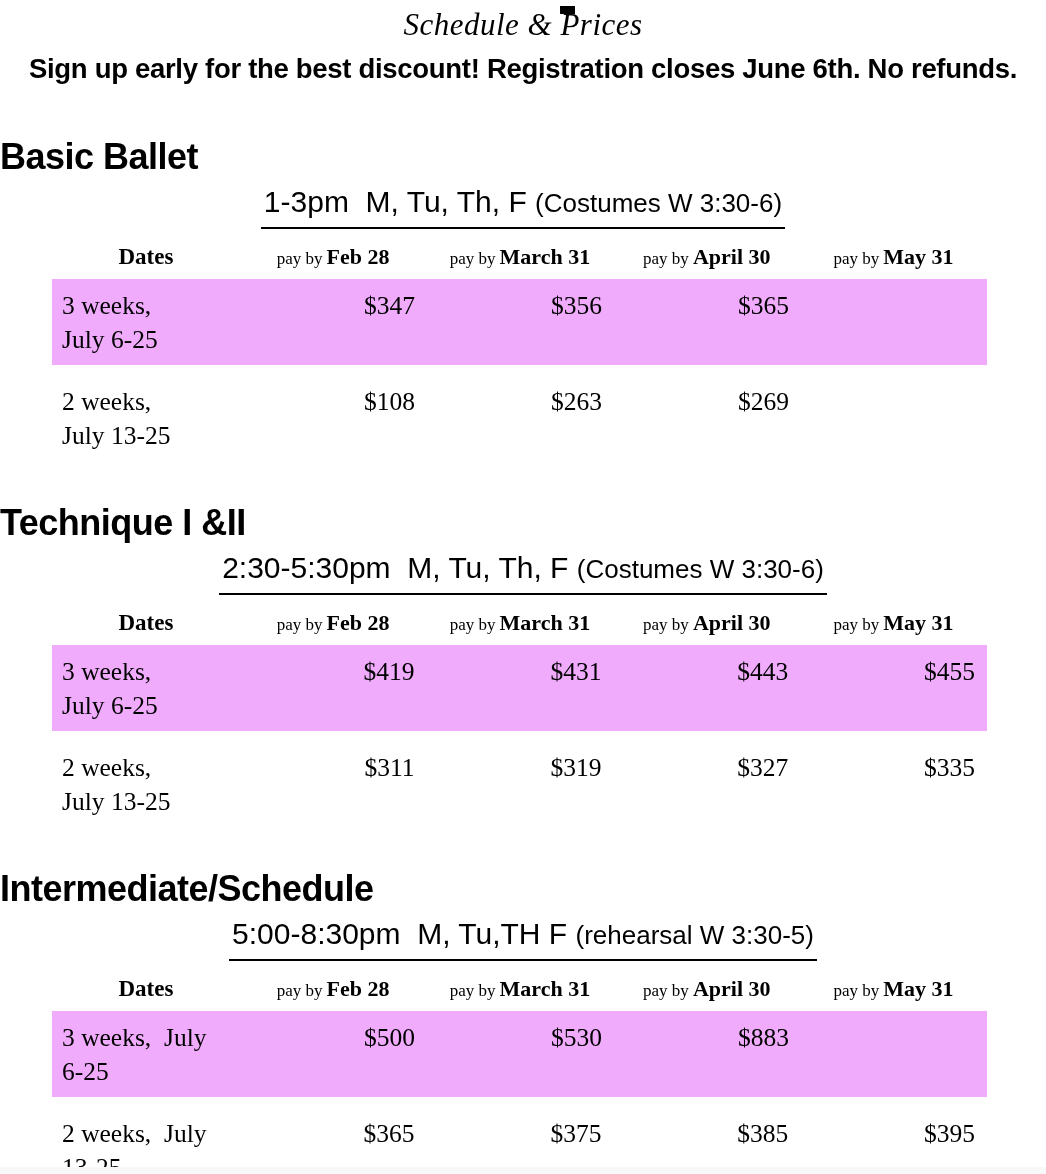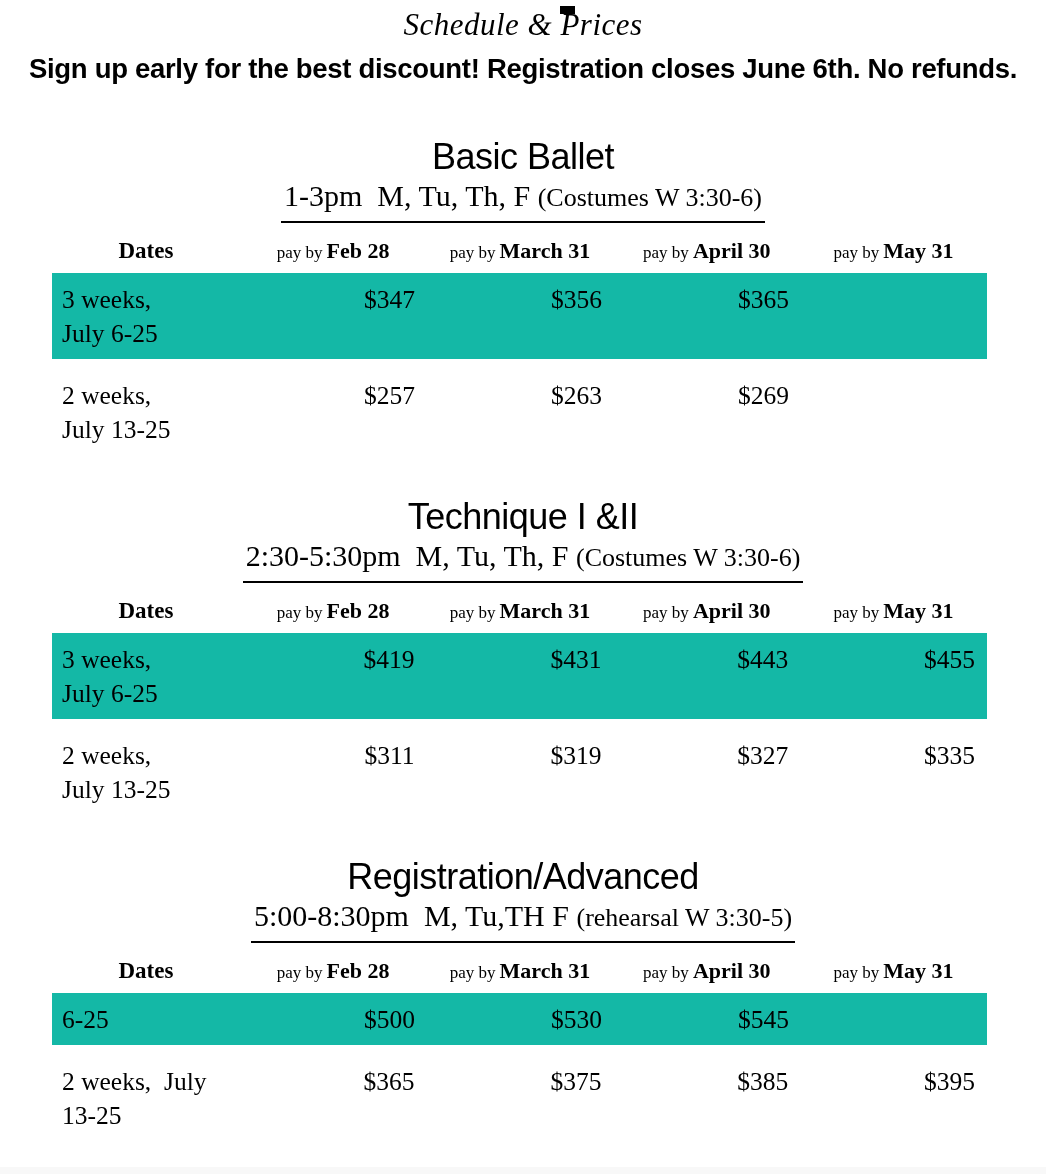--- a/index.html
+++ b/index.html
@@ -35,27 +35,26 @@
     font-size: 27.5px;
     line-height: 34px;
     letter-spacing: -0.3px;
     white-space: nowrap;
   }
 
   .course { margin-top: 49px; }
   .course.first { margin-top: 50px; }
   .course-title {
     margin: 0;
-    text-align: center;
     font-size: 36px;
     line-height: 42px;
-    font-weight: normal;
+    font-weight: bold;
     letter-spacing: -0.5px;
   }
-  .sched-wrap { margin-top: 0; text-align: center; font-family: Liberation Serif, serif; }
+  .sched-wrap { margin-top: 6px; text-align: center; }
   .sched {
     display: inline-block;
     border-bottom: 2px solid #000;
     padding: 0 3px 2px 3px;
     line-height: 36px;
     white-space: pre-wrap;
   }
   .sched-main { font-size: 30px; white-space: pre-wrap; }
   .sched-note { font-size: 26px; white-space: pre-wrap; }
 
@@ -72,21 +71,21 @@
   .col-head { text-align: center; font-family: "Liberation Serif", "DejaVu Serif", serif; }
   .payby { font-size: 17px; }
   .deadline { font-size: 22px; font-weight: bold; }
 
   .trow {
     display: flex;
     font-family: "Liberation Serif", "DejaVu Serif", serif;
     font-size: 25.5px;
     line-height: 34px;
   }
-  .trow.shaded { background: #14b8a6; margin-top: 8px; padding: 10px 0 8px 0; }
+  .trow.shaded { background: #f0abfc; margin-top: 8px; padding: 10px 0 8px 0; }
   .trow.plain  { margin-top: 12px; padding: 8px 0 0 0; }
   .dates-cell { padding-left: 10px; box-sizing: border-box; }
   .dates-line { display: block; white-space: pre-wrap; }
   .price-cell { text-align: right; padding-right: 12px; box-sizing: border-box; }
 
   .bottom-strip {
     position: absolute; left: 0; bottom: 0;
     width: 1046px; height: 13px;
     background: #f8f8f8;
     z-index: 0;
@@ -123,21 +122,21 @@
         </div>
         <div class="cell cell-col price-cell">$347</div>
         <div class="cell cell-col price-cell">$356</div>
         <div class="cell cell-col price-cell">$365</div>
       </div>
       <div class="trow plain">
         <div class="cell cell-dates dates-cell">
           <span class="dates-line">2 weeks,</span>
           <span class="dates-line">July 13-25</span>
         </div>
-        <div class="cell cell-col price-cell">$257</div>
+        <div class="cell cell-col price-cell">$108</div>
         <div class="cell cell-col price-cell">$263</div>
         <div class="cell cell-col price-cell">$269</div>
       </div>
     </div>
   </div>
 
   <div class="course">
     <h2 class="course-title">Technique I &amp;II</h2>
     <div class="sched-wrap">
       <span class="sched"><span class="sched-main">2:30-5:30pm  M, Tu, Th, F </span><span class="sched-note">(Costumes W 3:30-6)</span></span>
@@ -167,39 +166,40 @@
         </div>
         <div class="cell cell-col price-cell">$311</div>
         <div class="cell cell-col price-cell">$319</div>
         <div class="cell cell-col price-cell">$327</div>
         <div class="cell cell-col price-cell">$335</div>
       </div>
     </div>
   </div>
 
   <div class="course">
-    <h2 class="course-title">Registration/Advanced</h2>
+    <h2 class="course-title">Intermediate/Schedule</h2>
     <div class="sched-wrap">
       <span class="sched"><span class="sched-main">5:00-8:30pm  M, Tu,TH F </span><span class="sched-note">(rehearsal W 3:30-5)</span></span>
     </div>
     <div class="price-table">
       <div class="thead">
         <div class="cell cell-dates dates-head">Dates</div>
         <div class="cell cell-col col-head"><span class="payby">pay by</span> <span class="deadline">Feb 28</span></div>
         <div class="cell cell-col col-head"><span class="payby">pay by</span> <span class="deadline">March 31</span></div>
         <div class="cell cell-col col-head"><span class="payby">pay by</span> <span class="deadline">April 30</span></div>
         <div class="cell cell-col col-head"><span class="payby">pay by</span> <span class="deadline">May 31</span></div>
       </div>
       <div class="trow shaded">
         <div class="cell cell-dates dates-cell">
+          <span class="dates-line">3 weeks,  July</span>
           <span class="dates-line">6-25</span>
         </div>
         <div class="cell cell-col price-cell">$500</div>
         <div class="cell cell-col price-cell">$530</div>
-        <div class="cell cell-col price-cell">$545</div>
+        <div class="cell cell-col price-cell">$883</div>
       </div>
       <div class="trow plain">
         <div class="cell cell-dates dates-cell">
           <span class="dates-line">2 weeks,  July</span>
           <span class="dates-line">13-25</span>
         </div>
         <div class="cell cell-col price-cell">$365</div>
         <div class="cell cell-col price-cell">$375</div>
         <div class="cell cell-col price-cell">$385</div>
         <div class="cell cell-col price-cell">$395</div>

